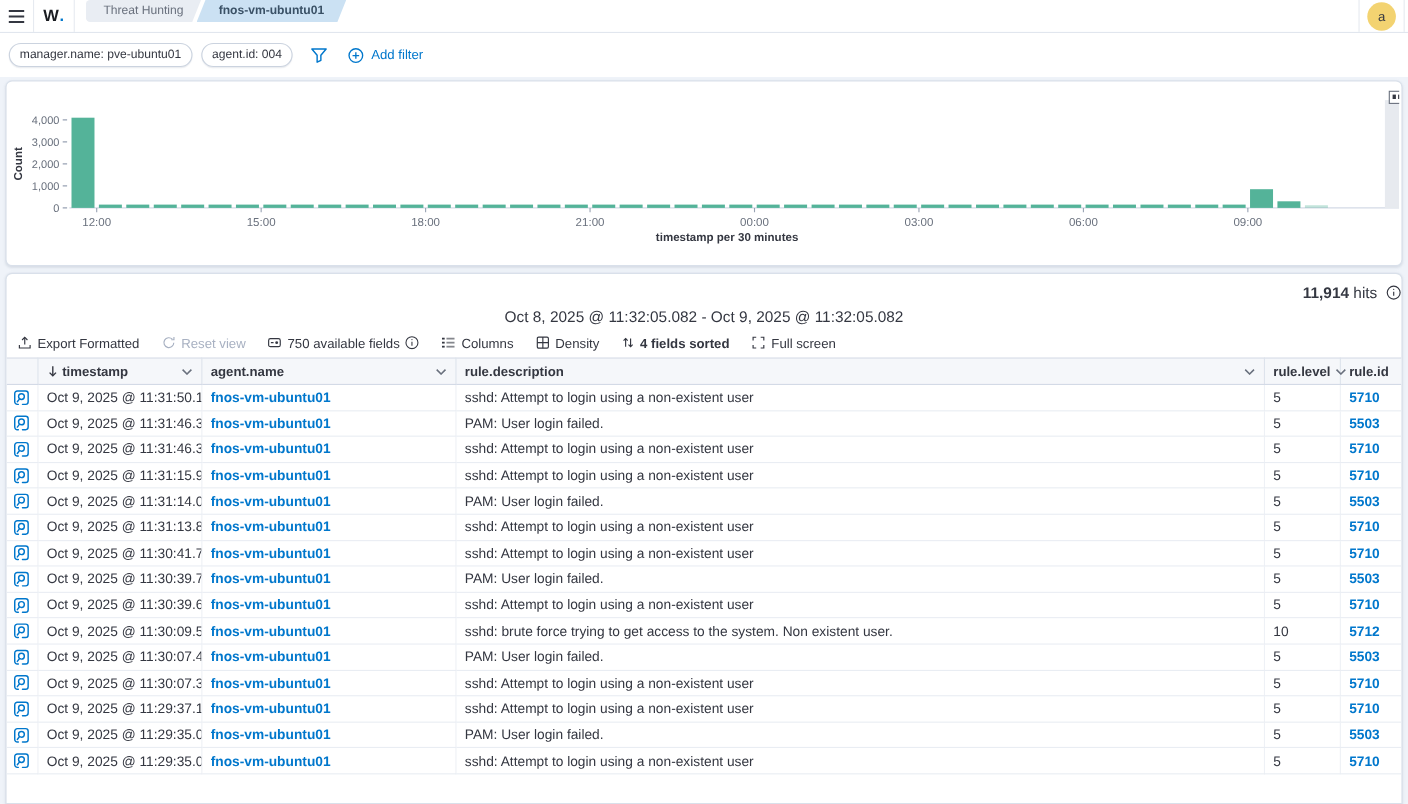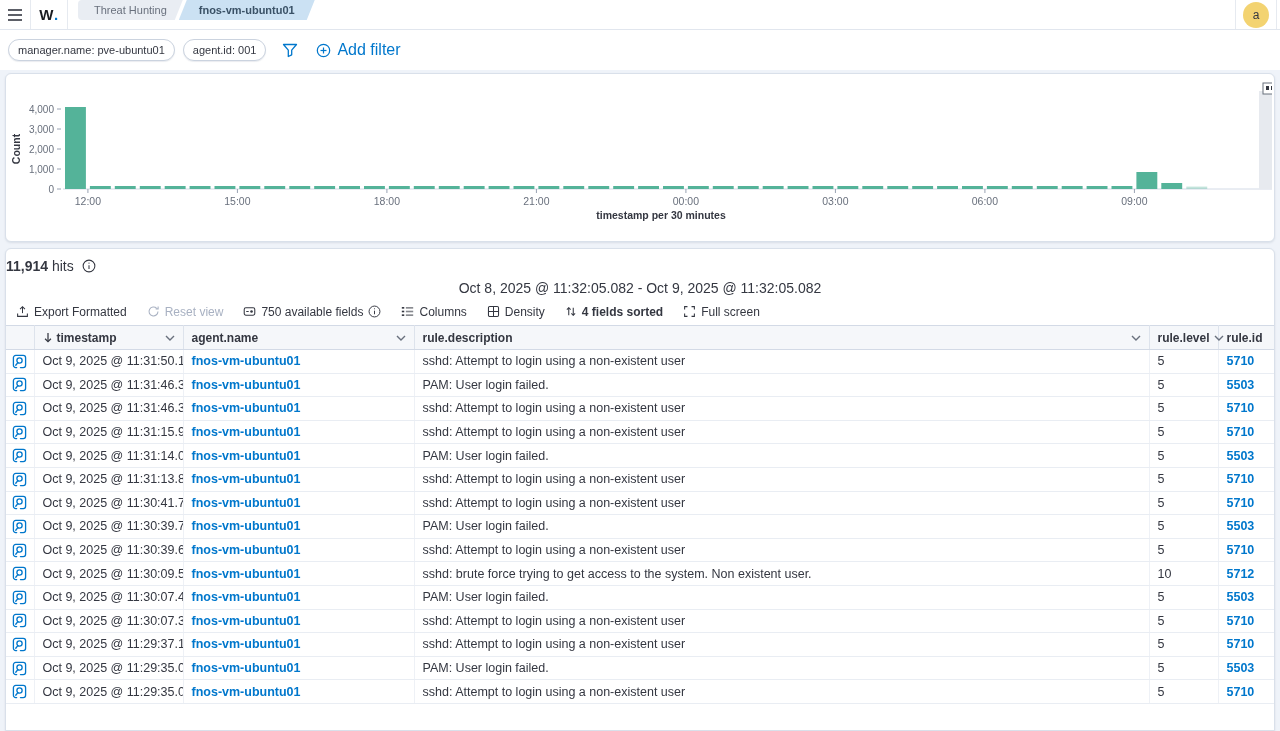--- a/index.html
+++ b/index.html
@@ -26,33 +26,33 @@
   .topbar .spacer { flex:1; }
   .avatar-wrap { width:40px; display:flex; align-items:center; justify-content:center; }
   .avatar { width:26px; height:26px; border-radius:50%; background:#F3D371;
     display:flex; align-items:center; justify-content:center; font-size:12px; color:#343741; cursor:pointer;}
 
   
   .filterbar { height:40px; display:flex; align-items:center; padding:0 8px; gap:8px; background:#fff; }
   .fpill { font-size:11px; color:#343741; background:#fff; border:1px solid #CBD3DF;
     border-radius:11px; padding:4px 9px; box-shadow:0 1px 1px rgba(152,162,179,.2); cursor:pointer; white-space:nowrap; }
   .funnel { margin-left:8px; display:flex; align-items:center; cursor:pointer; }
-  .addfilter { display:flex; align-items:center; gap:6px; color:#0077CC; font-size:16px;
+  .addfilter { display:flex; align-items:center; gap:6px; color:#0077CC; font-size:12px;
     margin-left:10px; cursor:pointer;text-align:center; }
 
   
   .page { background:#EFF3F9; height:661px; padding:3px 5px 0 5px; }
   .panel { background:#fff; border:1px solid #D9E0EA; border-radius:6px;
     box-shadow:0 1px 2px rgba(152,162,179,.25); }
   .chart-panel { height:169px; position:relative; overflow:hidden; }
   .grid-panel { margin-top:6px; height:483px; border-radius:6px 6px 0 0; overflow:hidden;
     display:flex; flex-direction:column; }
 
   
-  .hits-line { text-align:left; padding-top:9px; font-size:14px; }
+  .hits-line { text-align:right; padding-top:9px; font-size:14px; }
   .hits-line b { font-weight:700; }
   .hits-line .info { display:inline-block; vertical-align:-2px; margin-left:4px; }
   .range-line { text-align:center; font-size:14px; margin-top:6px; color:#343741; }
 
   
   .gtoolbar { display:flex; align-items:center; gap:20px; padding:0 10px; height:27px; margin-top:2px;
     font-size:12px; color:#343741; }
   .tbtn { display:flex; align-items:center; gap:5px; cursor:pointer; white-space:nowrap; }
   .tbtn.disabled { color:#A8B1C2; cursor:default; }
   .tbtn.bold { font-weight:700; }
@@ -113,21 +113,21 @@
   <div class="vdiv"></div>
   <div class="avatar-wrap">
     <div class="avatar">a</div>
   </div>
   <div class="vdiv"></div>
   <div style="width:3px"></div>
 </div>
 
 <div class="filterbar">
   <div class="fpill">manager.name: pve-ubuntu01</div>
-  <div class="fpill">agent.id: 001</div>
+  <div class="fpill">agent.id: 004</div>
   <div class="funnel">
     <span>
       <svg width="16" height="15" viewBox="0 0 16 15" fill="none" stroke="#0077CC" stroke-width="1.3">
           <path d="M1.5 1.5h13L9.7 7.2v4.6L6.3 13.5V7.2L1.5 1.5z" stroke-linejoin="round"></path>
         </svg>
     </span>
   </div>
   <div class="addfilter">
     <span>
       <svg width="15" height="15" viewBox="0 0 16 16" fill="none" stroke="#0077CC" stroke-width="1.3">

